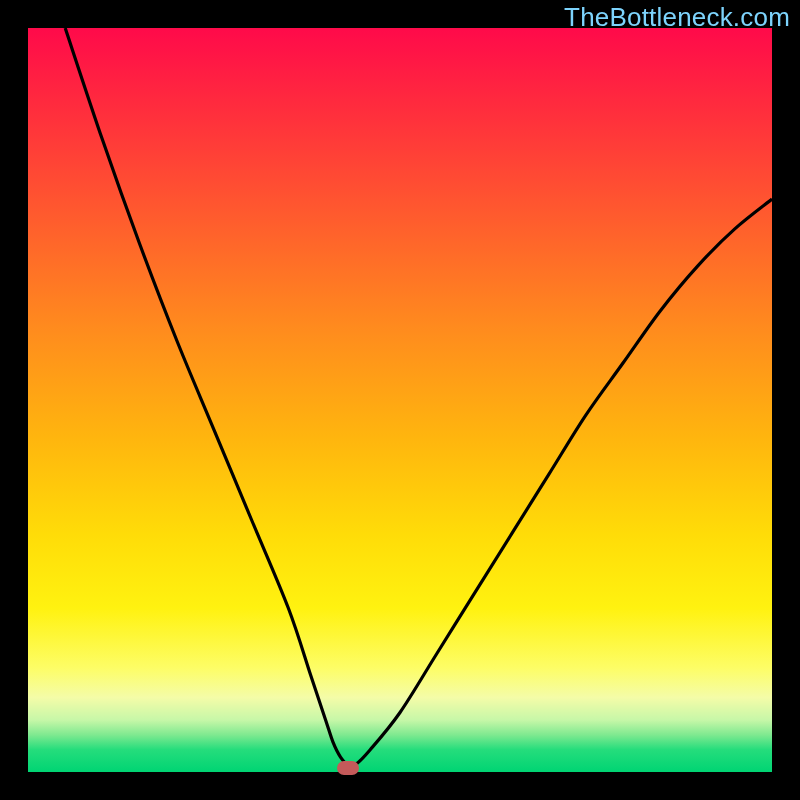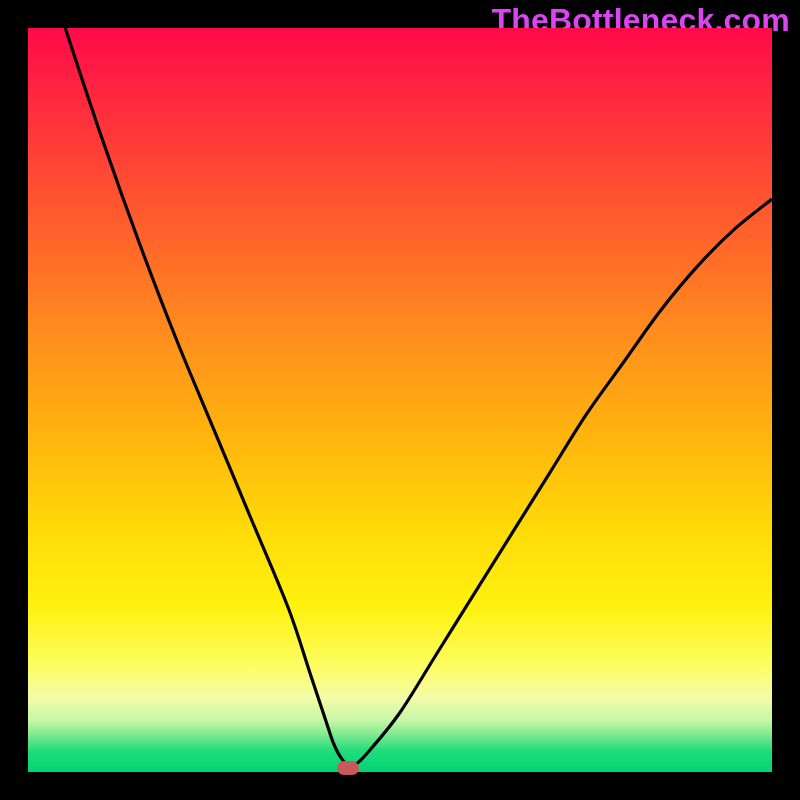--- a/index.html
+++ b/index.html
@@ -38,23 +38,23 @@
       #c7f7a8 93%,
       #7fe990 95%,
       #25dd7c 97%,
       #00d473 100%
     );
   }
   .watermark {
     position: absolute;
     top: 2px;
     right: 10px;
-    color: #d946ef;
-    font-size: 32px;
-    font-weight: 700;
+    color: #7dd3fc;
+    font-size: 26px;
+    font-weight: 400;
     letter-spacing: 0.2px;
     user-select: none;
   }
   svg.curve {
     position: absolute;
     top: 0;
     left: 0;
   }
   .marker {
     position: absolute;

